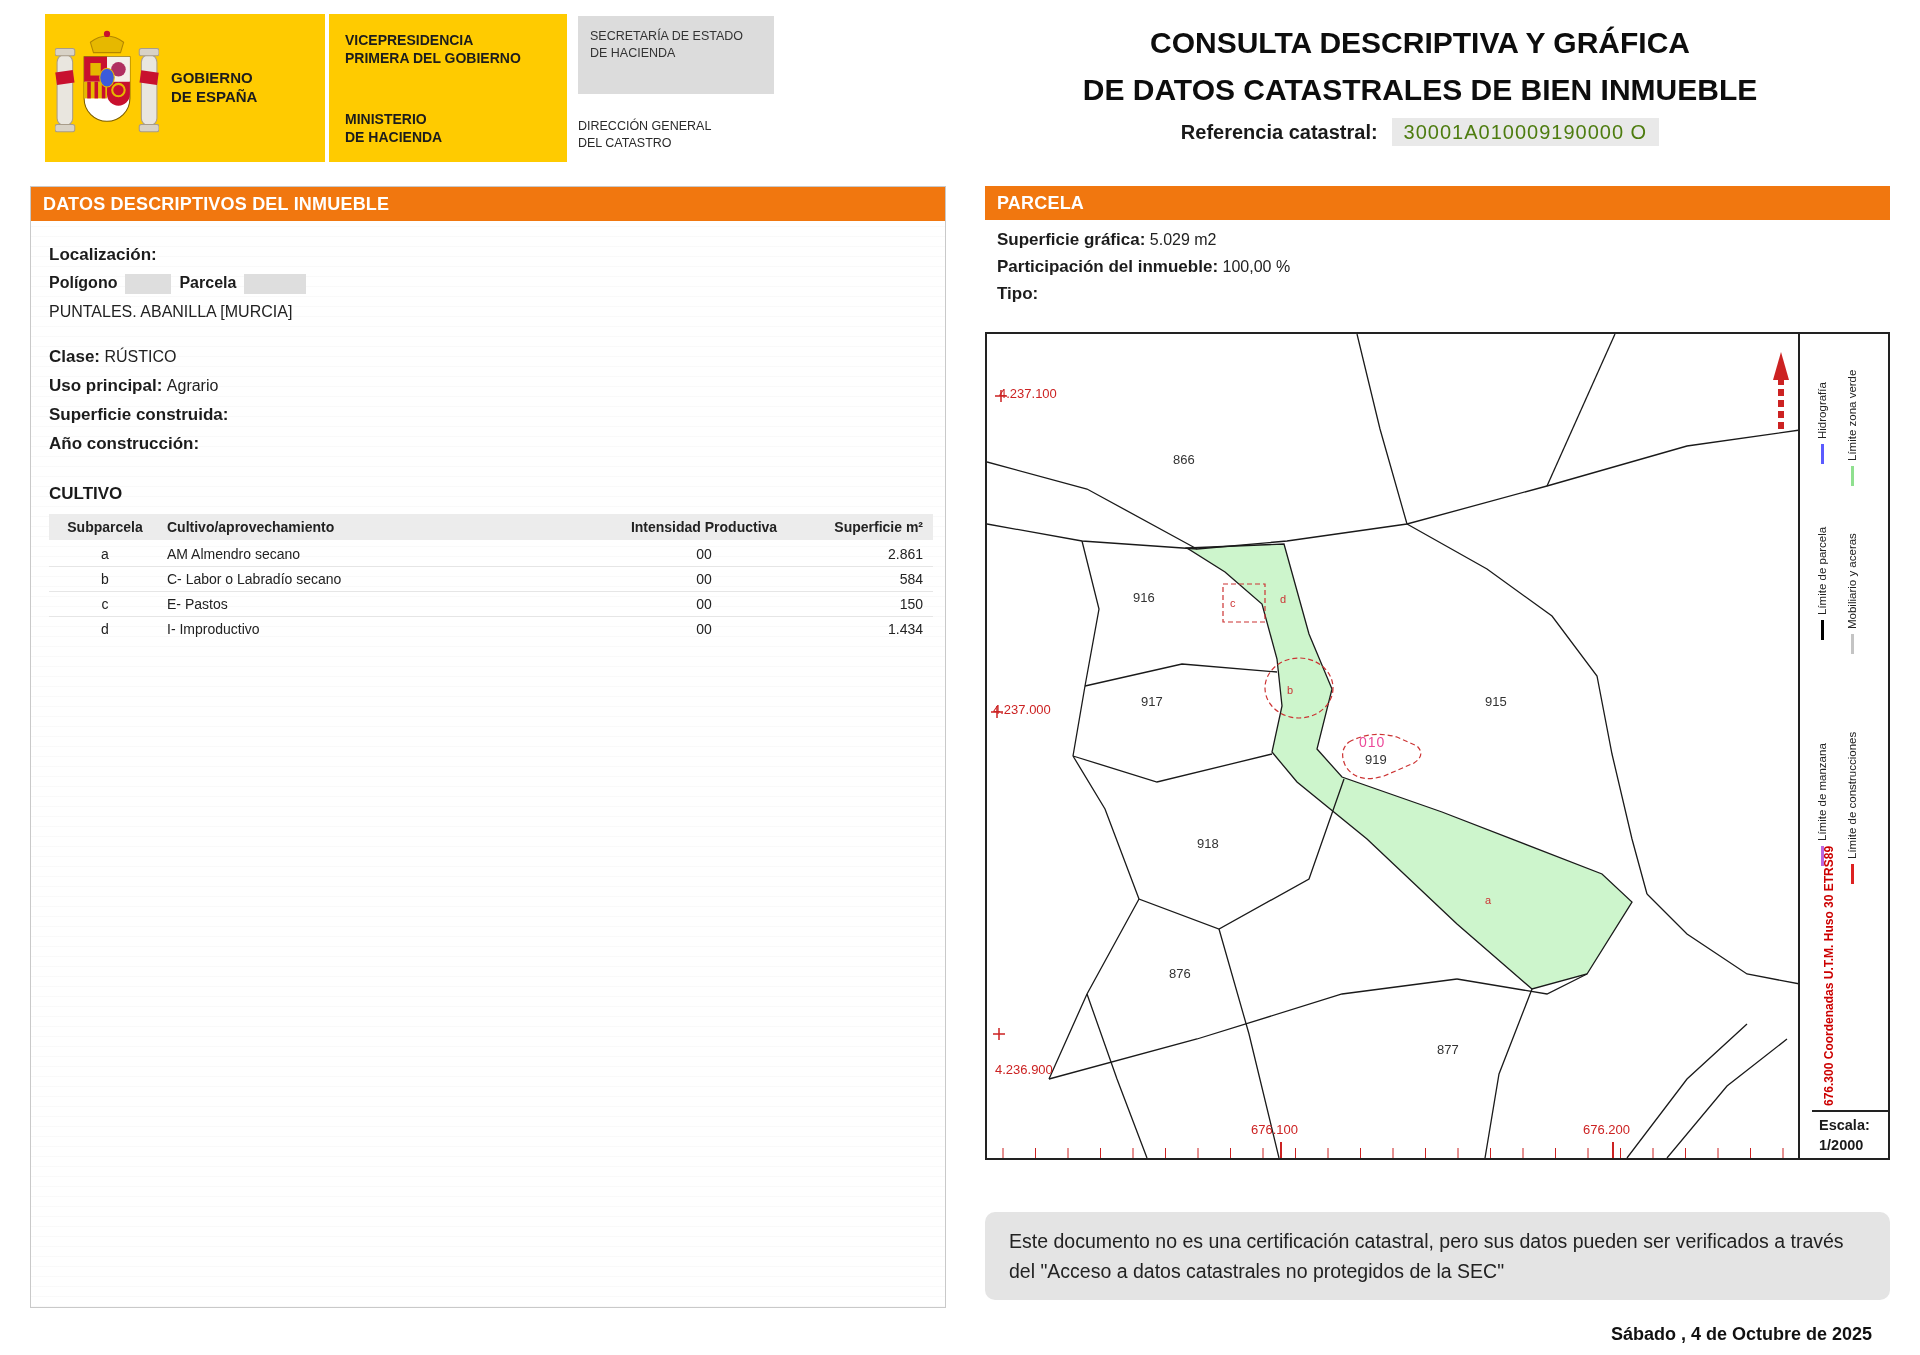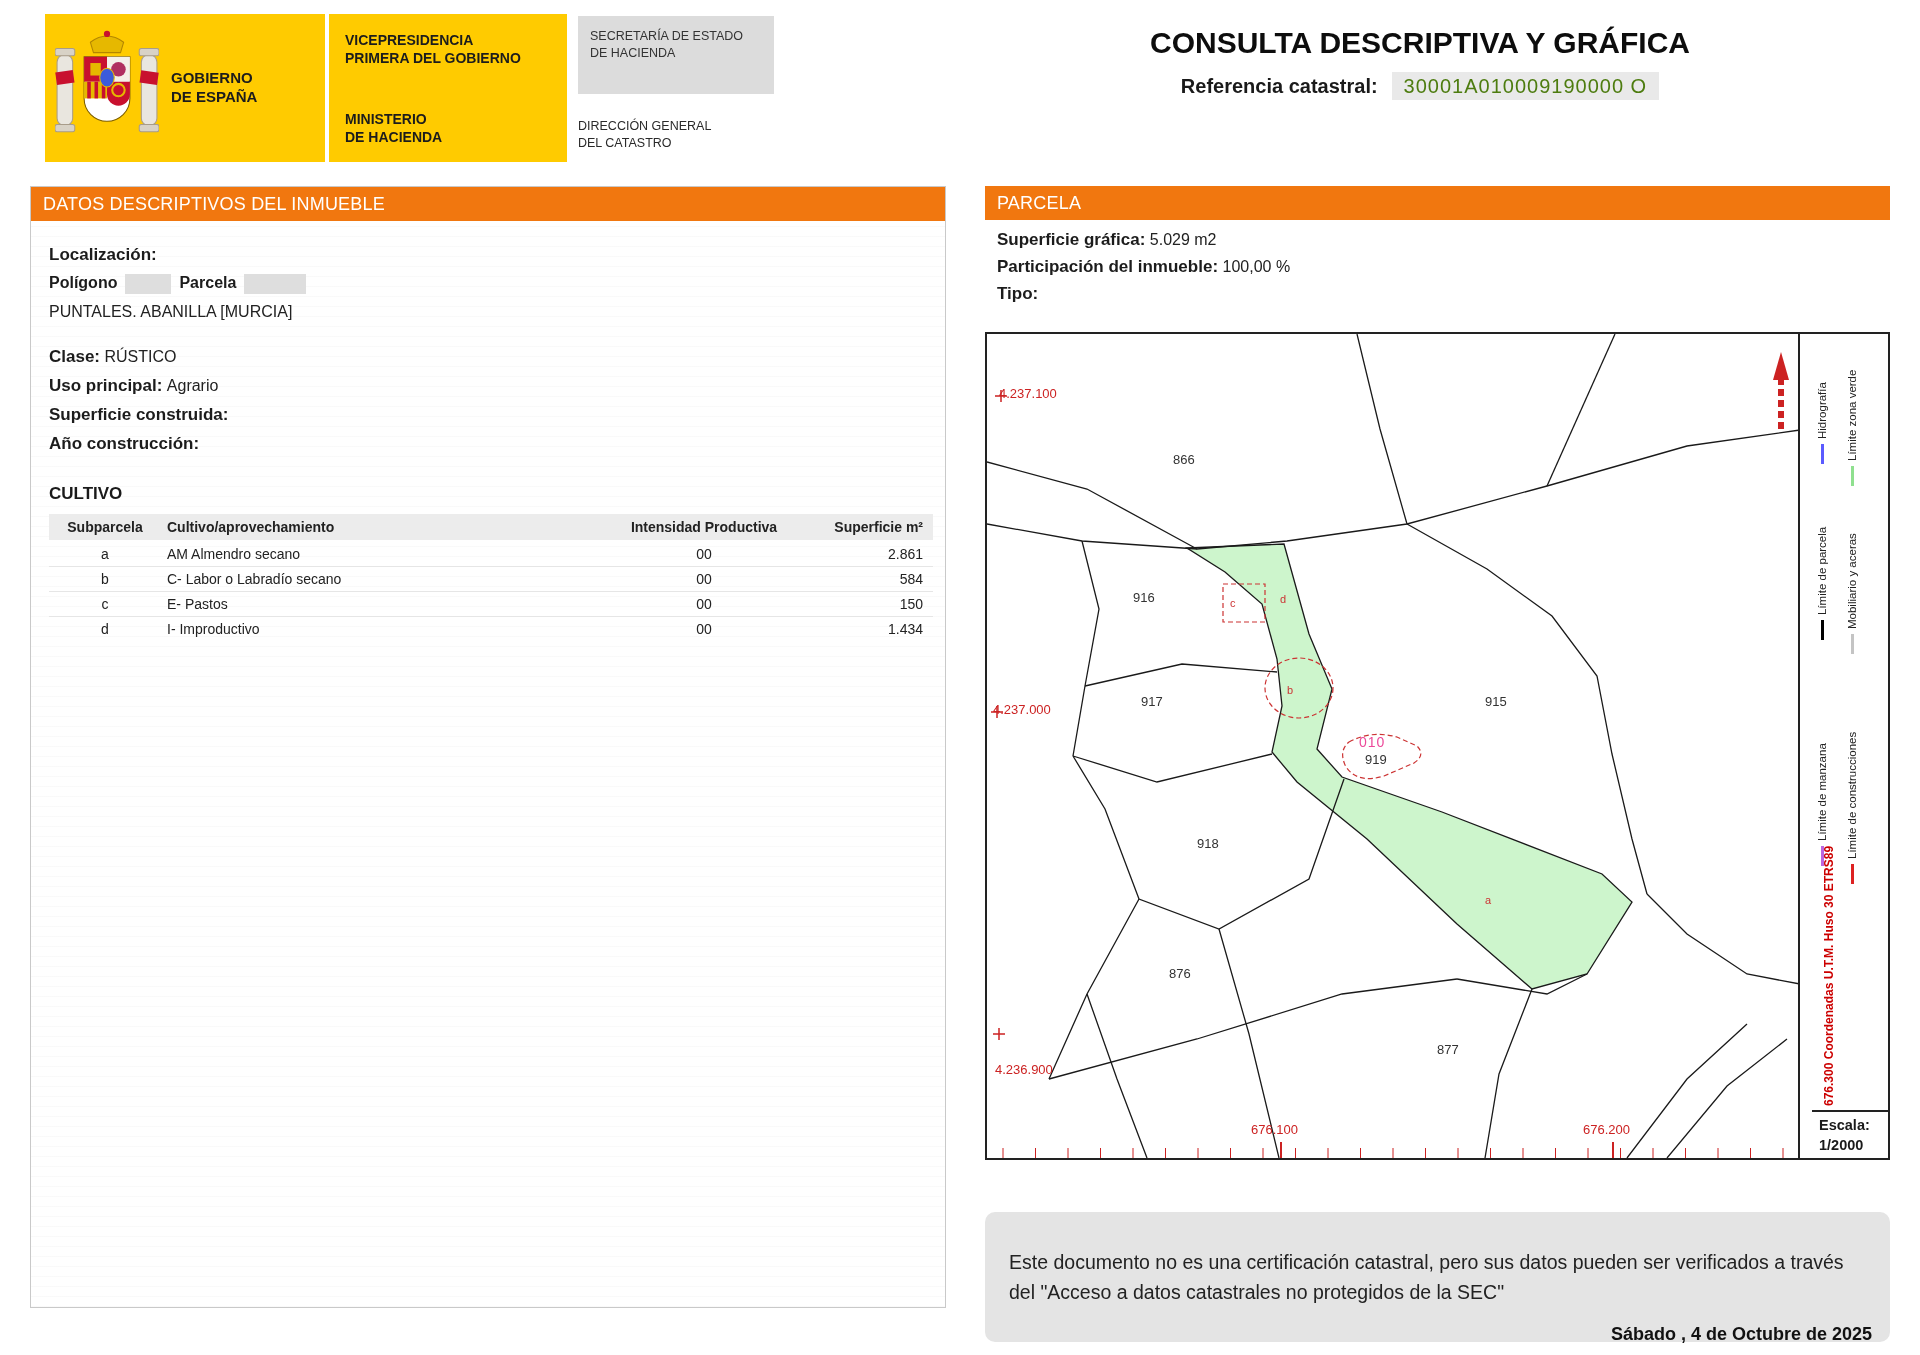--- a/index.html
+++ b/index.html
@@ -20,21 +20,21 @@
   .dir-box { position:absolute; left:578px; top:118px; font-size:12.5px; color:#2a2a2a;
              white-space:pre-line; line-height:1.35; }
 
   .title-wrap { position:absolute; left:950px; top:20px; width:940px; text-align:center; }
   .title-l1, .title-l2 { font-size:30px; font-weight:bold; color:#0d0d0d; line-height:1.55; }
   .ref-line { margin-top:8px; font-size:20px; }
   .ref-label { font-weight:bold; margin-right:14px; }
   .ref-value { color:#4d7c0f; background:#e9e9e9; padding:3px 12px; letter-spacing:1px; }
 
   
-  .bar { background:#f1770f; color:#fff; font-weight:normal; font-size:18px;
+  .bar { background:#f1770f; color:#fff; font-weight:bold; font-size:18px;
          height:34px; line-height:34px; padding-left:12px; letter-spacing:.2px; }
 
   
   .panel-left { position:absolute; left:30px; top:186px; width:916px; height:1122px;
                 border:1px solid #c9c9c9;
                 background:repeating-linear-gradient(to bottom,#ffffff 0px,#ffffff 9px,#f4f4f4 10px); }
   .pl-body { padding:24px 14px 0 18px; }
   .lbl { font-weight:bold; font-size:17px; color:#1c1c1c; }
   .val { font-size:16px; color:#222; }
   .row-gap { margin-top:9px; }
@@ -70,21 +70,21 @@
             border-left:2px solid #222; }
   .leg-item { position:absolute; transform:rotate(-90deg); transform-origin:0 0;
               white-space:nowrap; font-size:11.5px; color:#222; display:flex; align-items:center; gap:5px; }
   .leg-swatch { display:inline-block; width:20px; height:3px; }
   .leg-note { position:absolute; transform:rotate(-90deg); transform-origin:0 0; white-space:nowrap;
               font-size:12px; font-weight:bold; color:#cc0000; }
   .escala { position:absolute; bottom:0; right:0; width:76px; height:48px; border-top:2px solid #222;
             padding:3px 7px; font-size:14.5px; font-weight:bold; line-height:1.4; background:#fff; }
 
   .foot-note { position:absolute; left:985px; top:1212px; width:905px; background:#e4e4e4;
-               border-radius:10px; padding:35px 24px; font-size:19.5px; color:#222; line-height:1.55; }
+               border-radius:10px; padding:14px 24px; font-size:19.5px; color:#222; line-height:1.55; }
   .doc-date { position:absolute; right:48px; top:1324px; font-size:18px; font-weight:bold; color:#111; }
 </style>
 </head>
 <body>
 
 <div id="page">
 
   <div class="gov-block">
     <div class="gov-cell1">
       <svg width="104" height="122" viewBox="0 0 100 116">
@@ -122,20 +122,21 @@
 DE HACIENDA</div>
     </div>
   </div>
   <div class="sec-box">SECRETARÍA DE ESTADO
 DE HACIENDA</div>
   <div class="dir-box">DIRECCIÓN GENERAL
 DEL CATASTRO</div>
 
   <div class="title-wrap">
     <div class="title-l1">CONSULTA DESCRIPTIVA Y GRÁFICA</div>
+    <div class="title-l2">DE DATOS CATASTRALES DE BIEN INMUEBLE</div>
     <div class="ref-line">
       <span class="ref-label">Referencia catastral:</span><span class="ref-value">30001A010009190000 O</span>
     </div>
   </div>
 
   <div class="panel-left">
     <div class="bar">DATOS DESCRIPTIVOS DEL INMUEBLE</div>
     <div class="pl-body">
       <div class="lbl">Localización:</div>
       <div class="row-gap">

